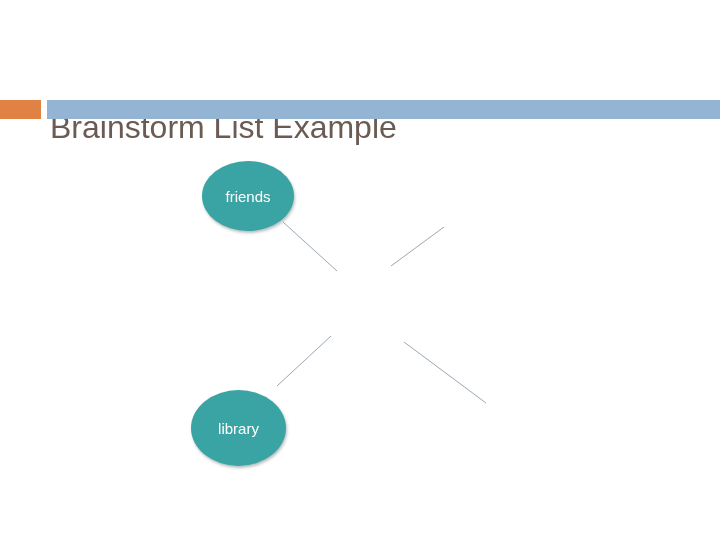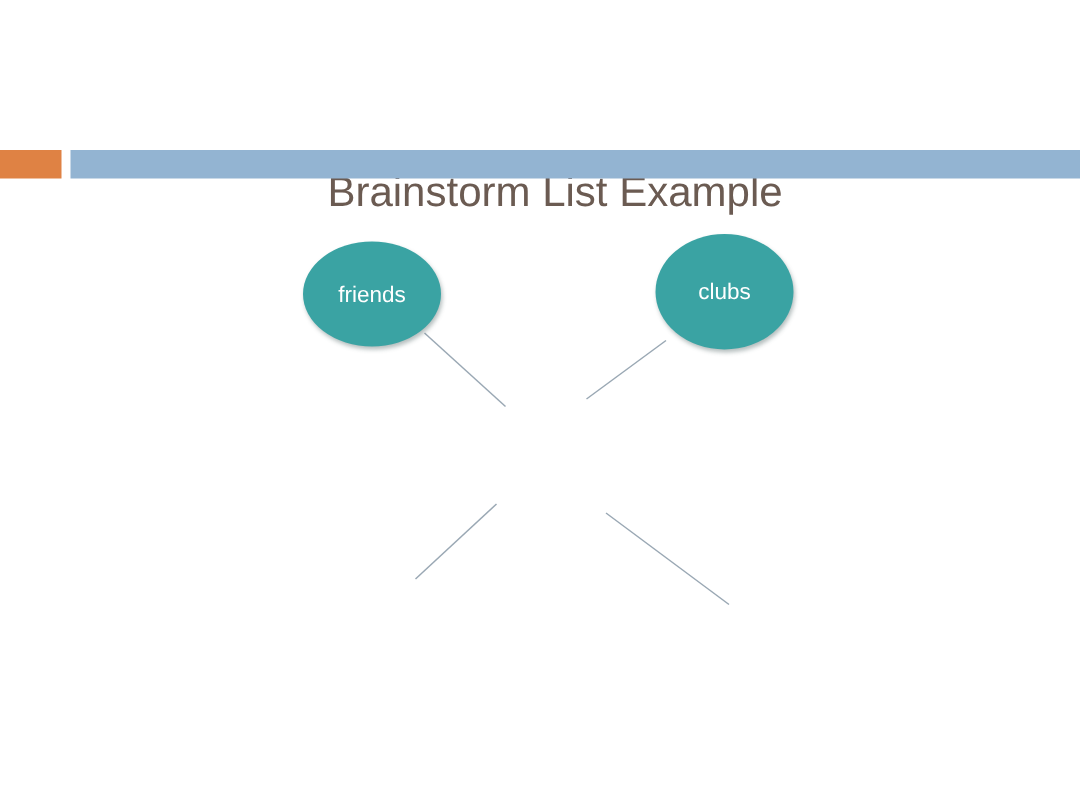--- a/index.html
+++ b/index.html
@@ -16,26 +16,25 @@
     font-family: "Liberation Sans", sans-serif;
   }
 
   
   #title-block {
     position: absolute;
     left: 50px;
     top: 10px;
     width: 640px;
     color: #6b5b52;
-    font-size: 28px;
+    font-size: 32px;
     line-height: 47px;
     font-weight: 400;
     letter-spacing: 0px;
     white-space: pre;
-    text-align: center;
   }
   .title-line { display: block; }
 
   
   #accent-bar-group {
     position: absolute;
     left: 0;
     top: 100px;
     width: 720px;
     height: 19px;
@@ -117,21 +116,21 @@
       <line x1="283" y1="222" x2="337" y2="271" stroke="#9aa8b4" stroke-width="1"></line>
       <line x1="444" y1="227" x2="391" y2="266" stroke="#9aa8b4" stroke-width="1"></line>
       <line x1="331" y1="336" x2="277" y2="386" stroke="#9aa8b4" stroke-width="1"></line>
       <line x1="404" y1="342" x2="486" y2="403" stroke="#9aa8b4" stroke-width="1"></line>
     </svg>
 
     <div class="node" id="node-friends">
       <span class="node-label">friends</span>
     </div>
 
-    <div class="node" id="node-clubs">
-      <span class="node-label">clubs</span>
+
+    <div class="node" id="node-library">
+      <span class="node-label">library</span>
     </div>
-
 
 
   </div>
 
 </div>
 
 </body></html>

